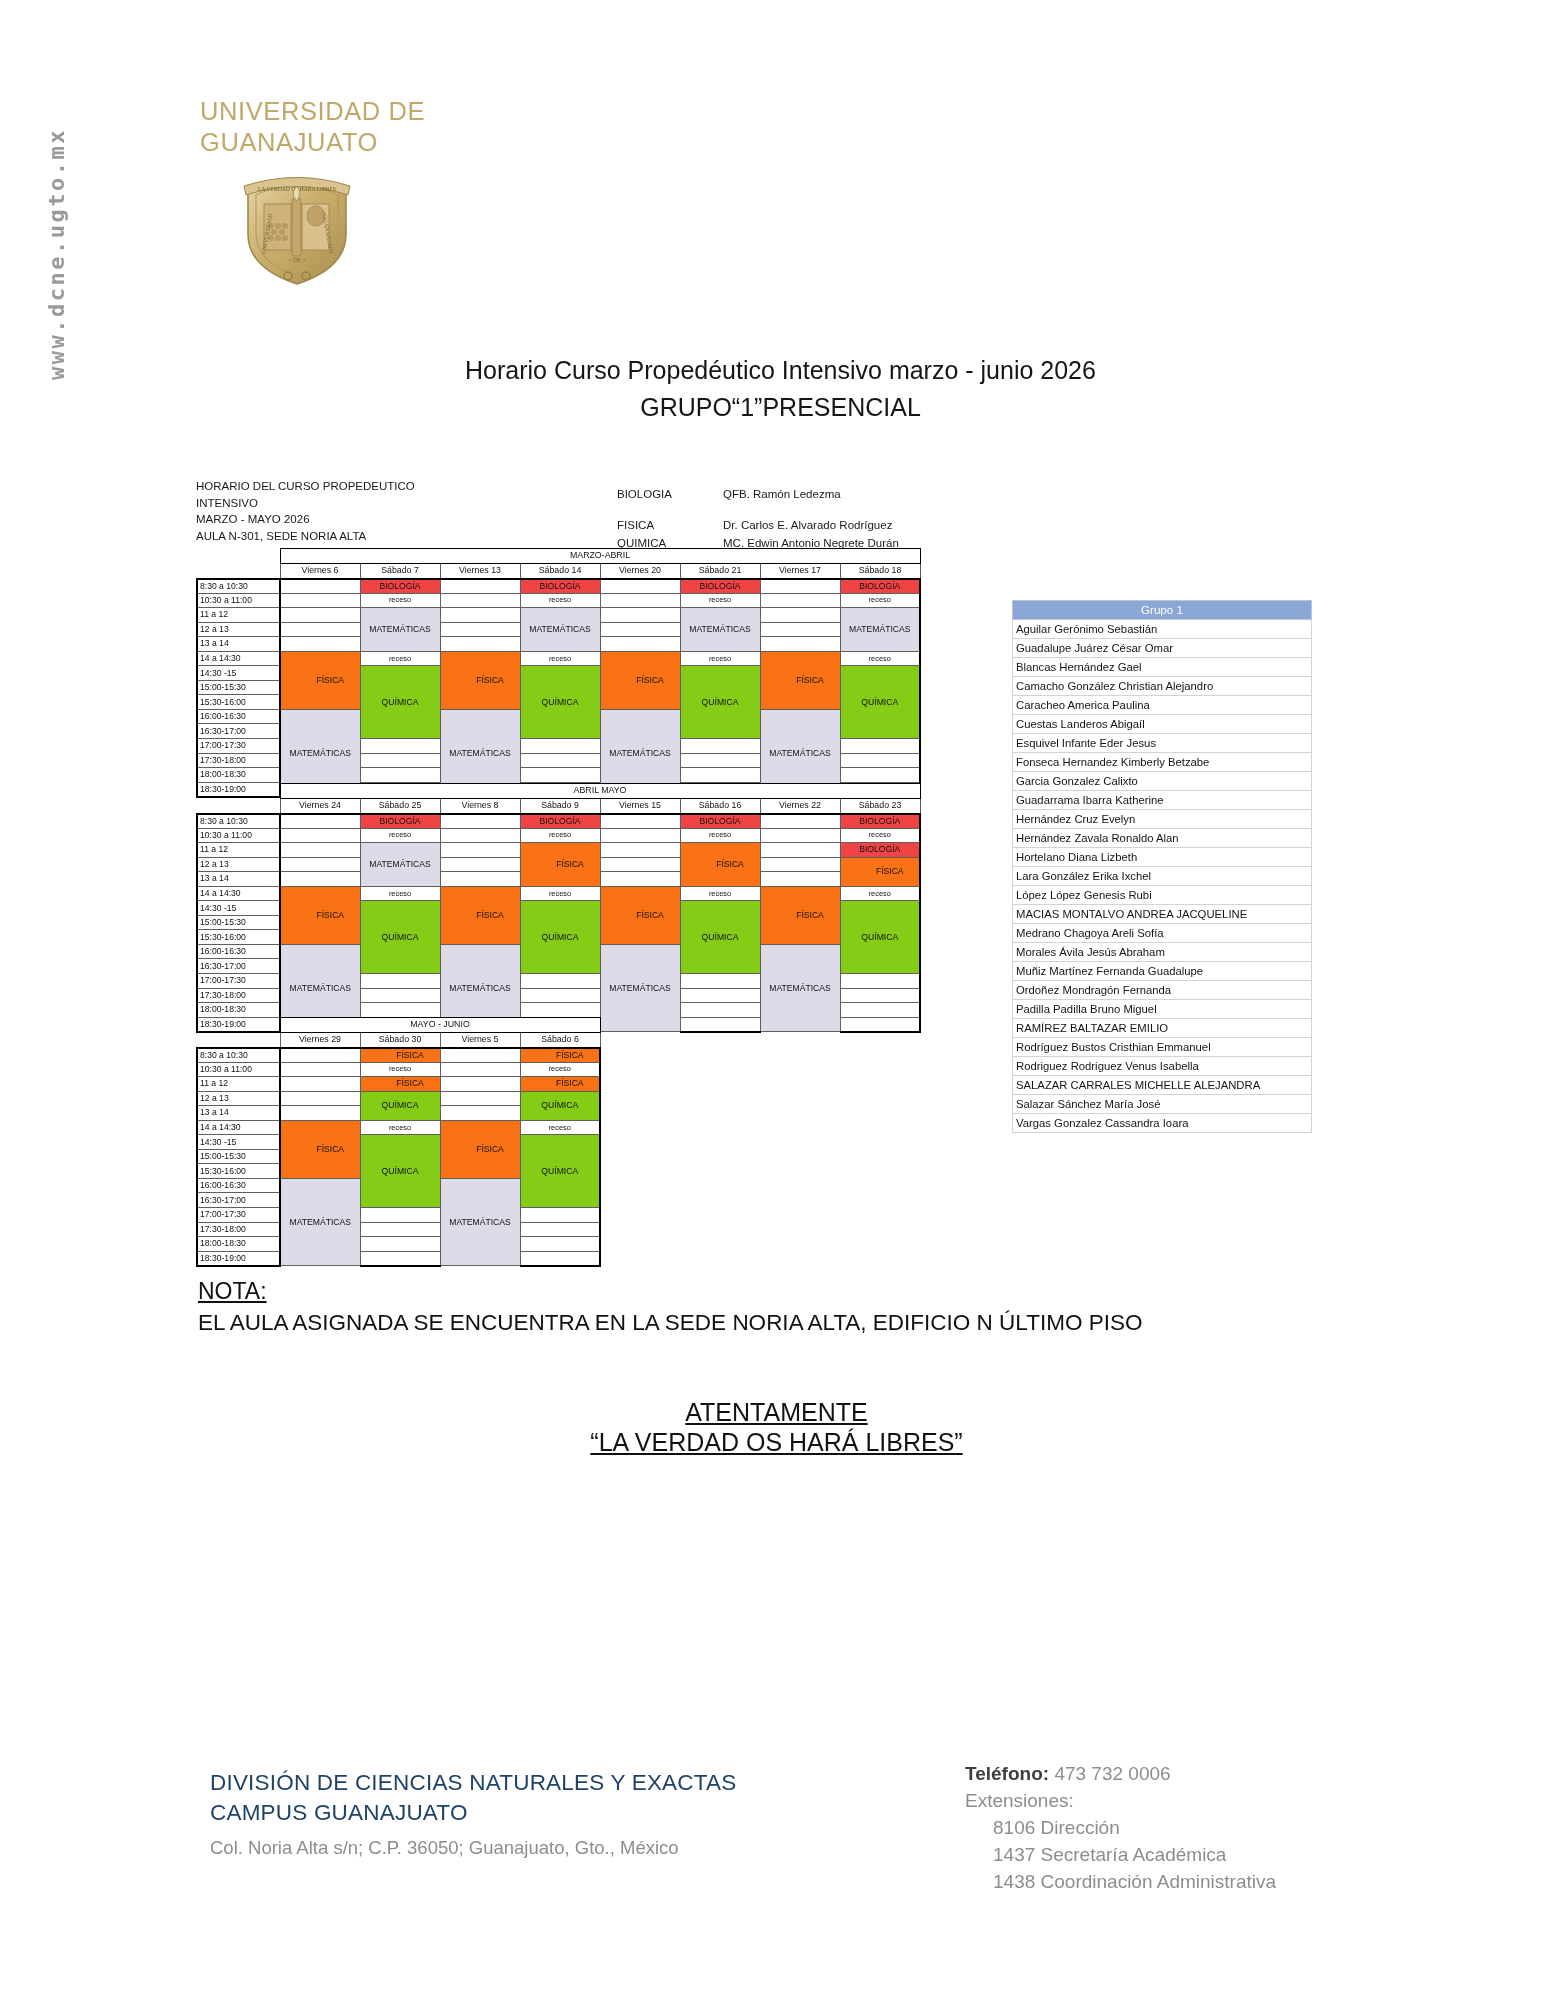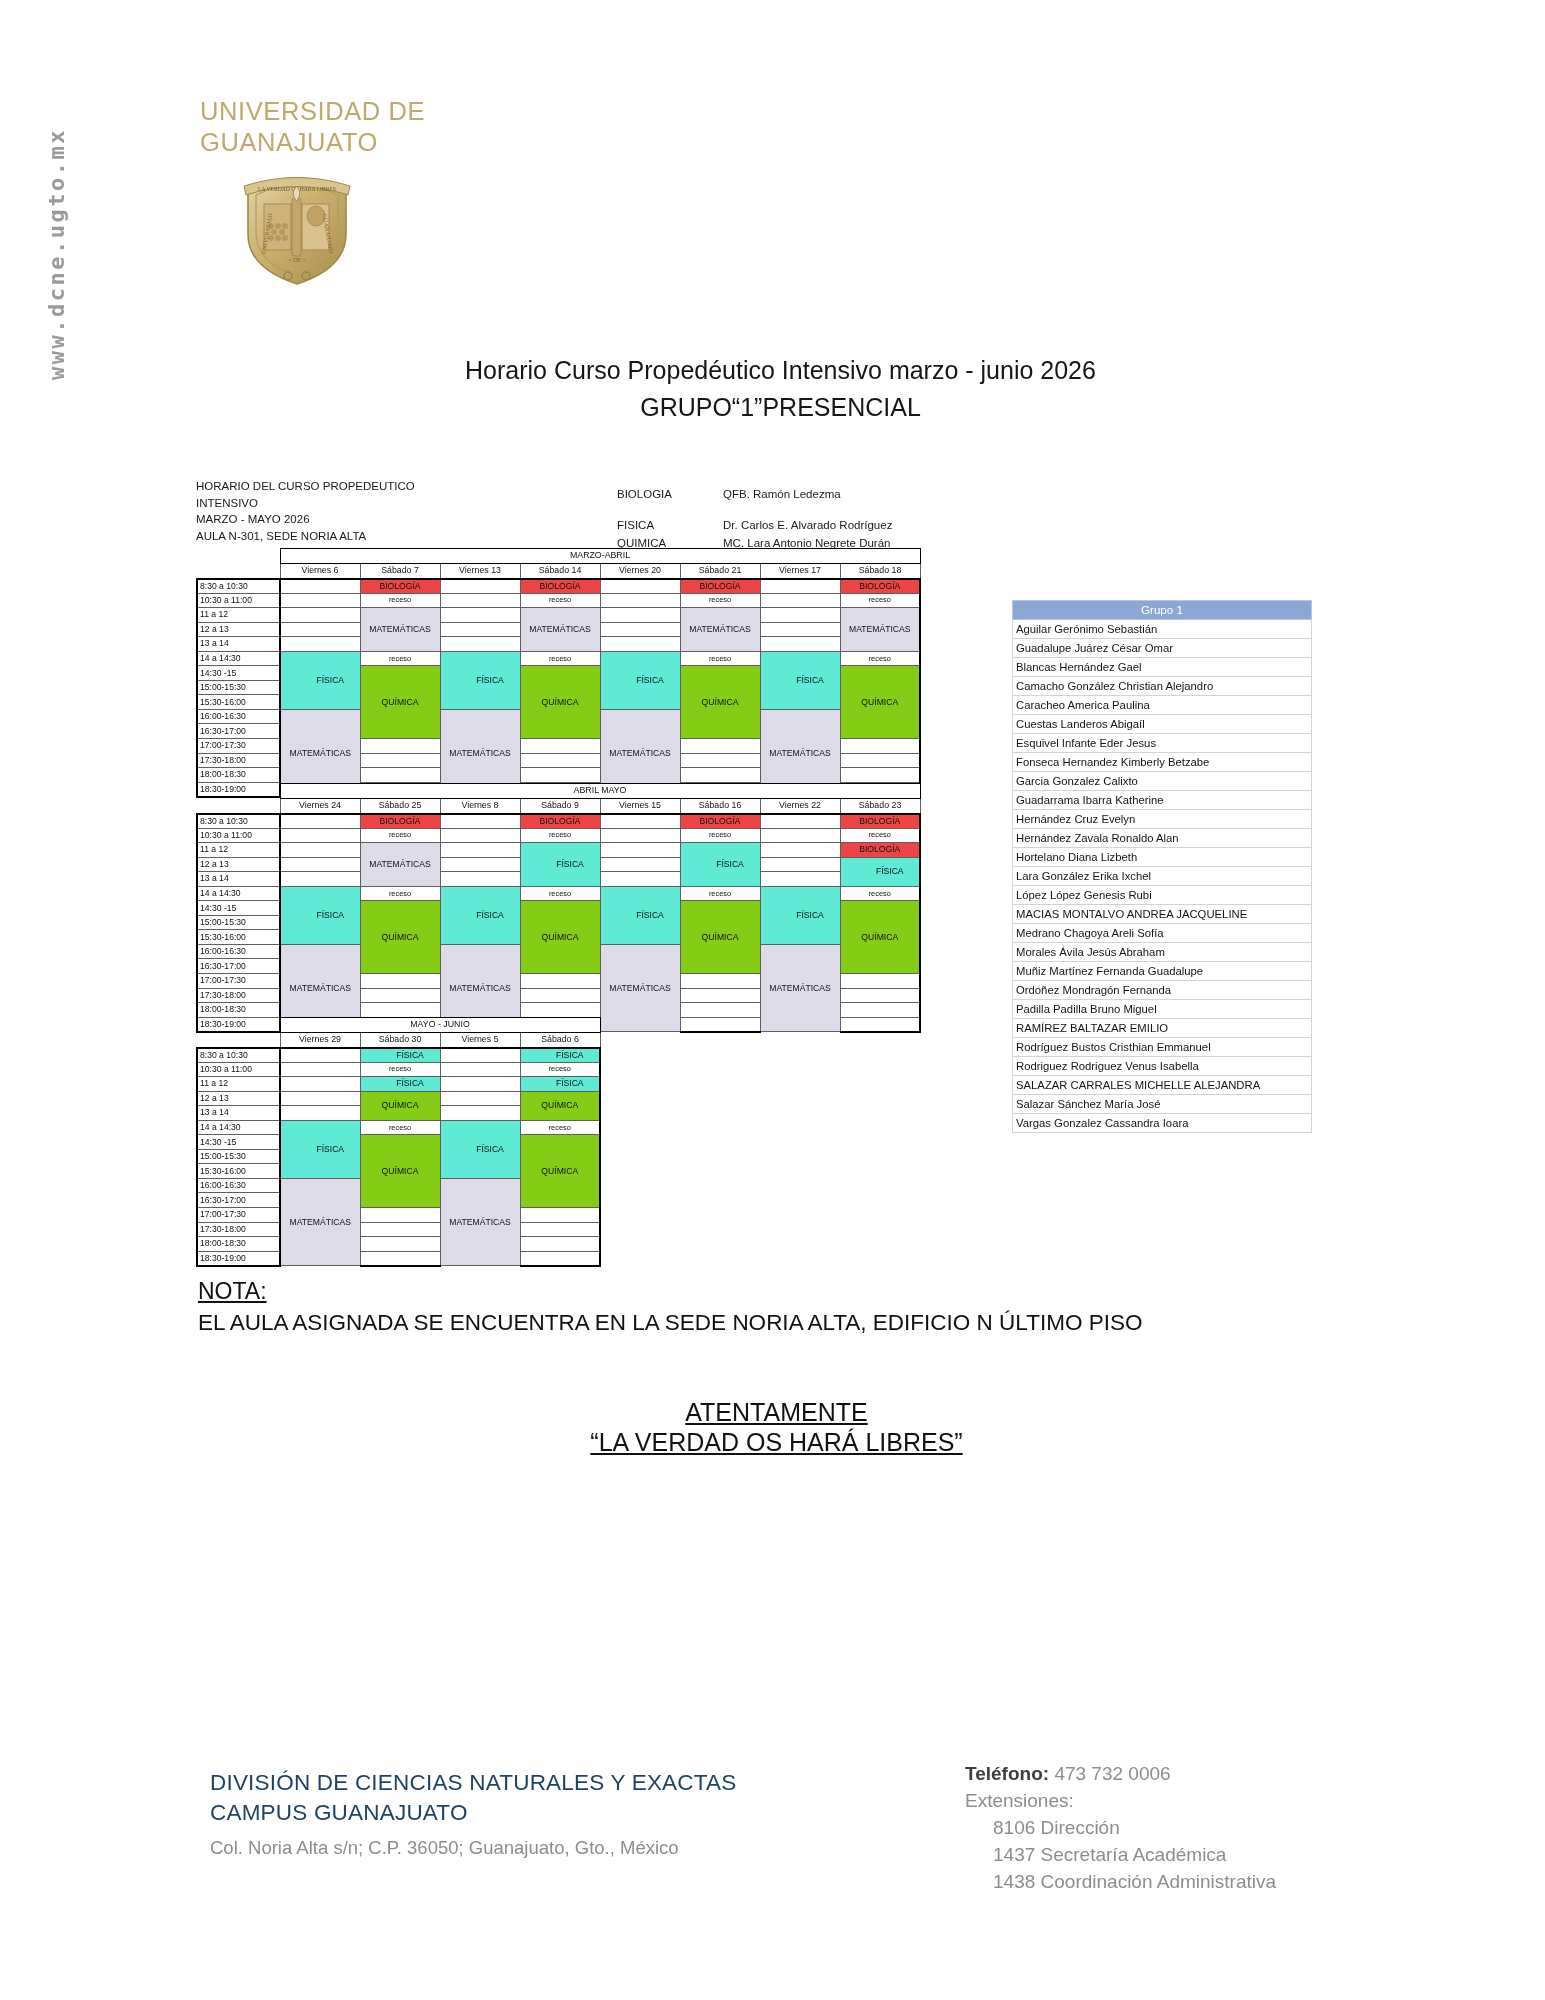--- a/index.html
+++ b/index.html
@@ -53,21 +53,21 @@
     font-size:8.6px; text-align:center; color:#111;
     height:14.55px; padding:0; line-height:1.05;
     background:#fff;
   }
   .sched td.timecell{ text-align:left; padding-left:2px; font-size:8.6px; width:83px; }
   .sched td.blank-tl{ border:none; background:transparent; }
   .sched td.monthhdr{ font-size:8.8px; height:15px; border:1px solid #000; }
   .sched td.dayhdr{ font-size:8.8px; height:15px; border:1px solid #5e5e5e; }
 
   td.bio{ background:#ef4444; }
-  td.fis{ background:#5eead4;padding-left:20px; }
+  td.fis{ background:#f97316;padding-left:20px; }
   td.qui{ background:#84cc16; }
   td.mat{ background:#dddbe8; }
   td.rec{ background:#fff; font-size:7.4px; }
 
   .sched .outer-left{ border-left:2px solid #000; }
   .sched .outer-right{ border-right:2px solid #000; }
   .sched .outer-top{ border-top:2px solid #000; }
   .sched .outer-bottom{ border-bottom:2px solid #000; }
 
   
@@ -163,21 +163,21 @@
 </div>
 <div class="subj-col">
     <div>BIOLOGIA</div>
     <div>FISICA</div>
     <div>QUIMICA</div>
     <div>MATEMATICAS</div>
   </div>
 <div class="teach-col">
     <div>QFB. Ramón Ledezma</div>
     <div>Dr. Carlos E. Alvarado Rodríguez</div>
-    <div>MC. Lara Antonio Negrete Durán</div>
+    <div>MC. Edwin Antonio Negrete Durán</div>
     <div>Q. Fátima Arias Ruiz</div>
   </div>
 
 <div id="sched-mount">
     <table class="sched" style="left: 196px; top: 548px;">
       <colgroup>
         <col style="width: 83px;">
         <col style="width: 80px;">
         <col style="width: 80px;">
         <col style="width: 80px;">

